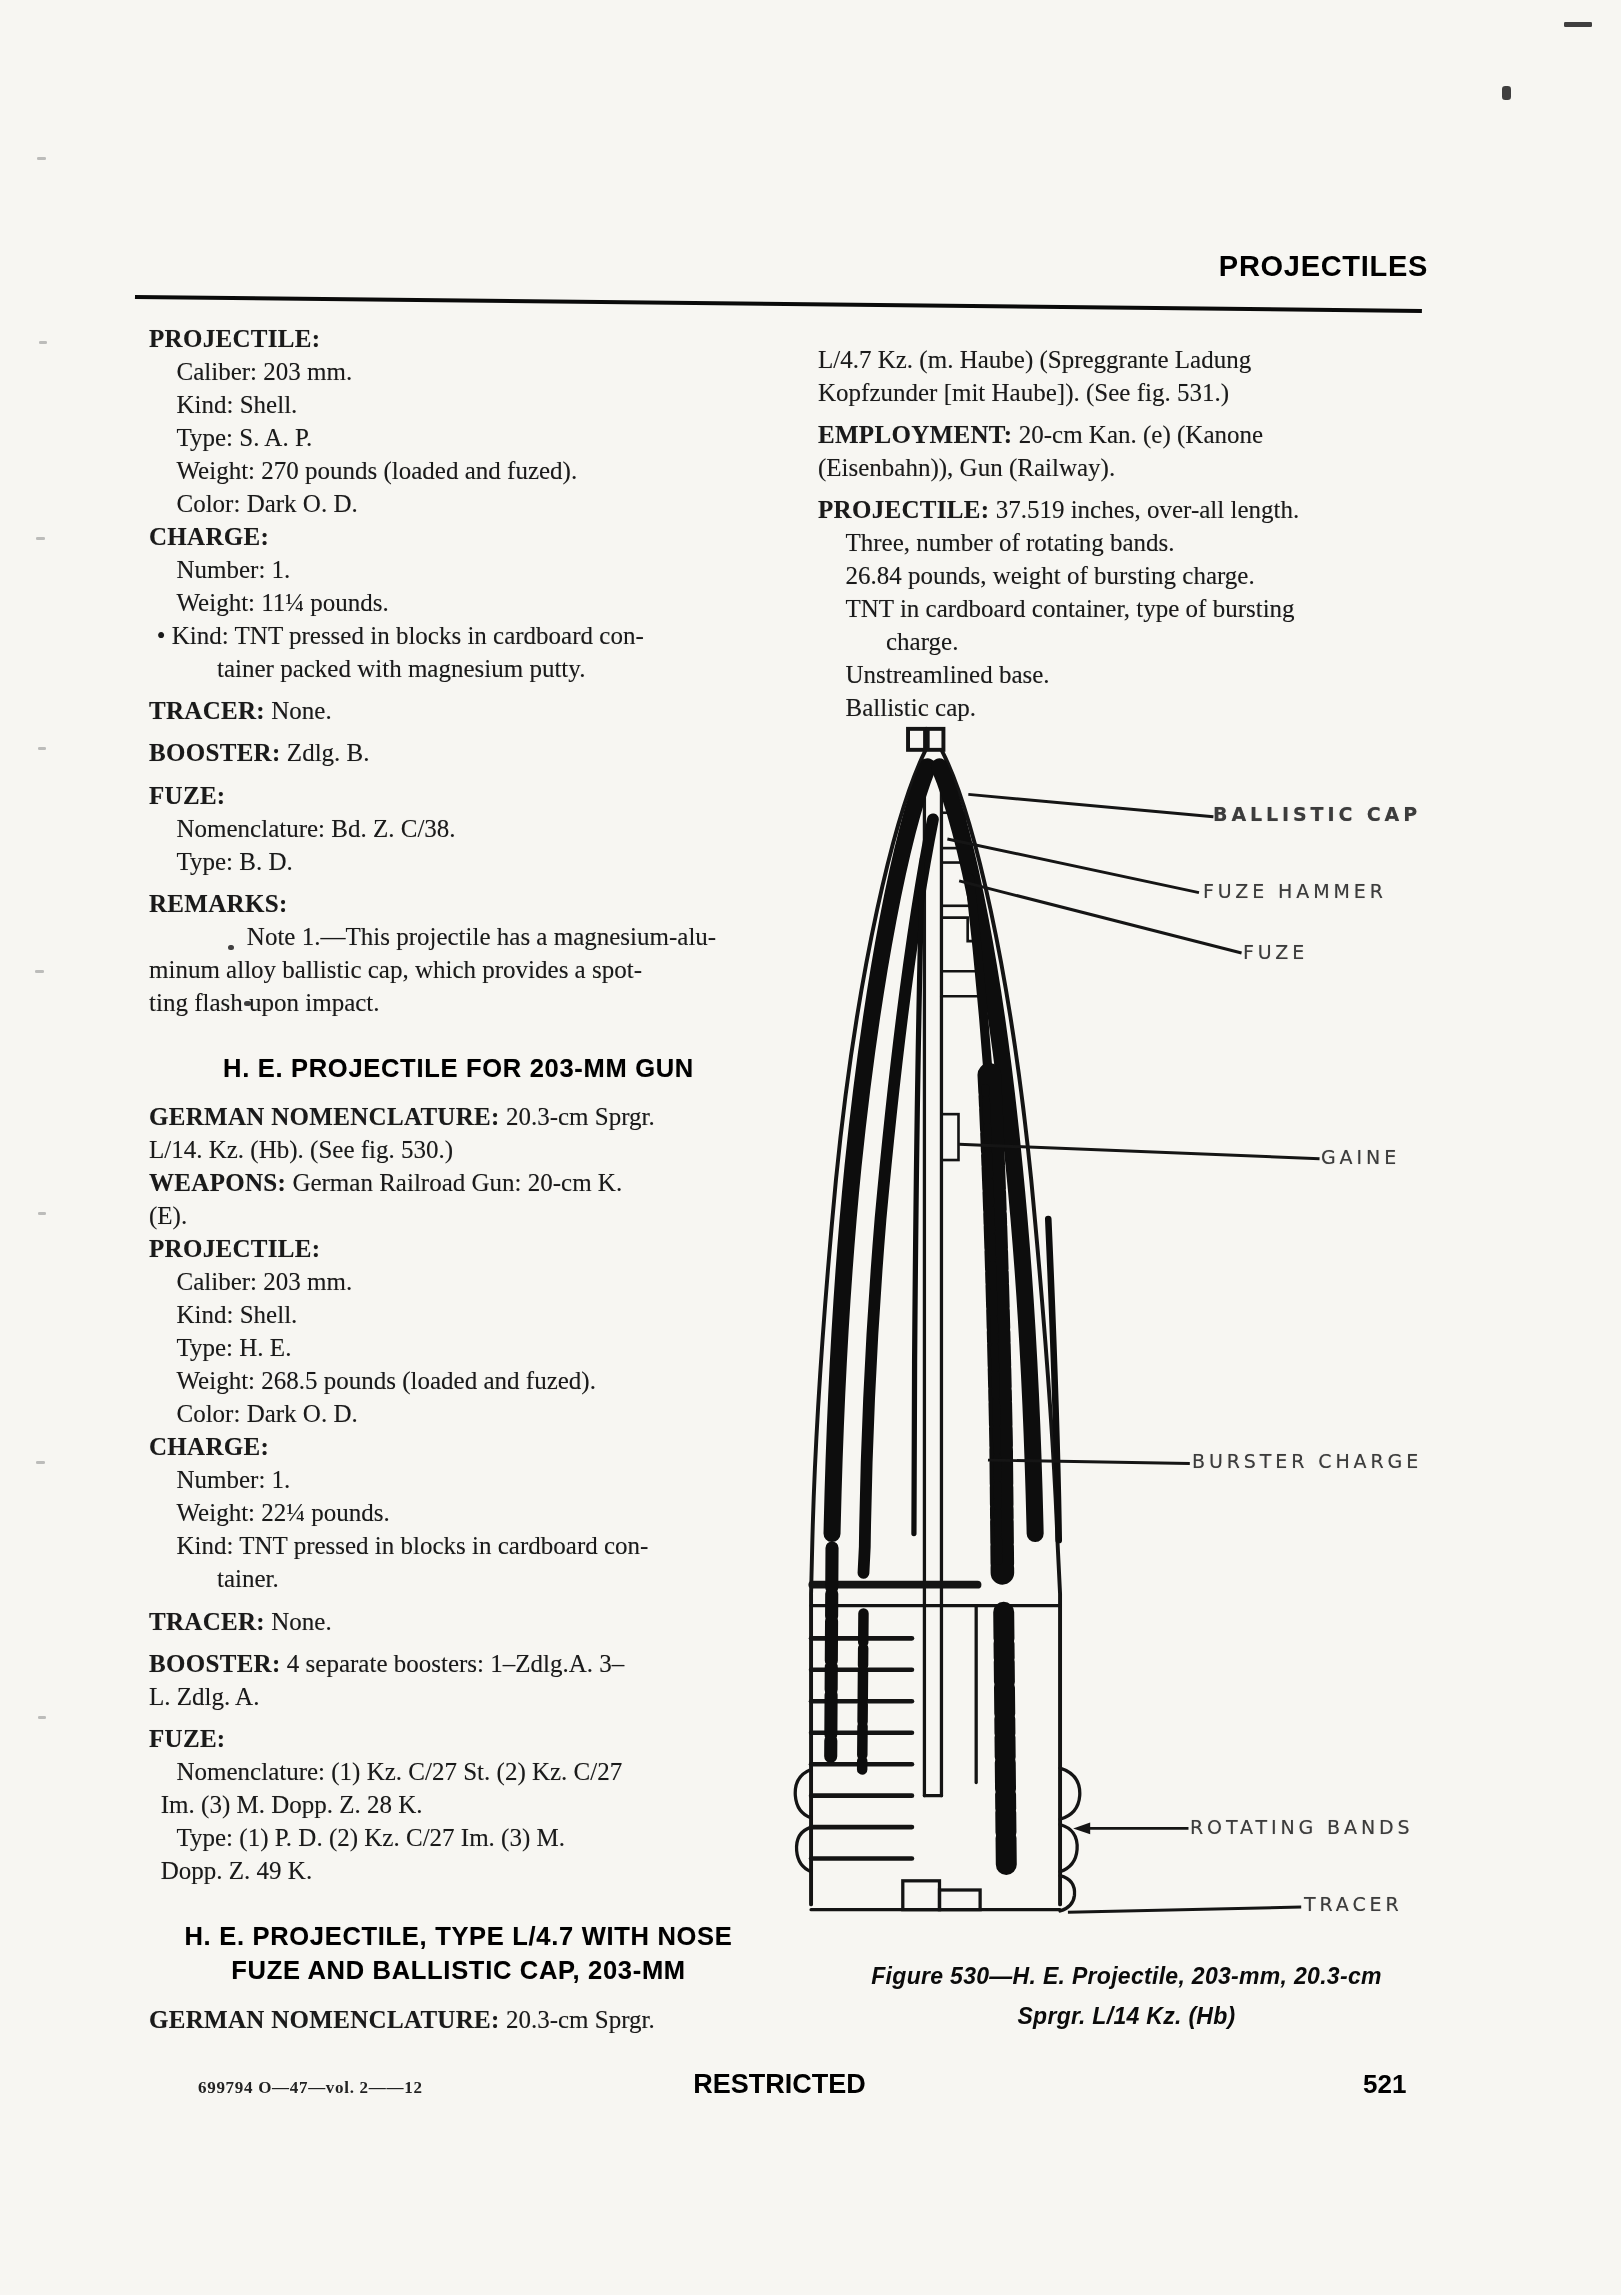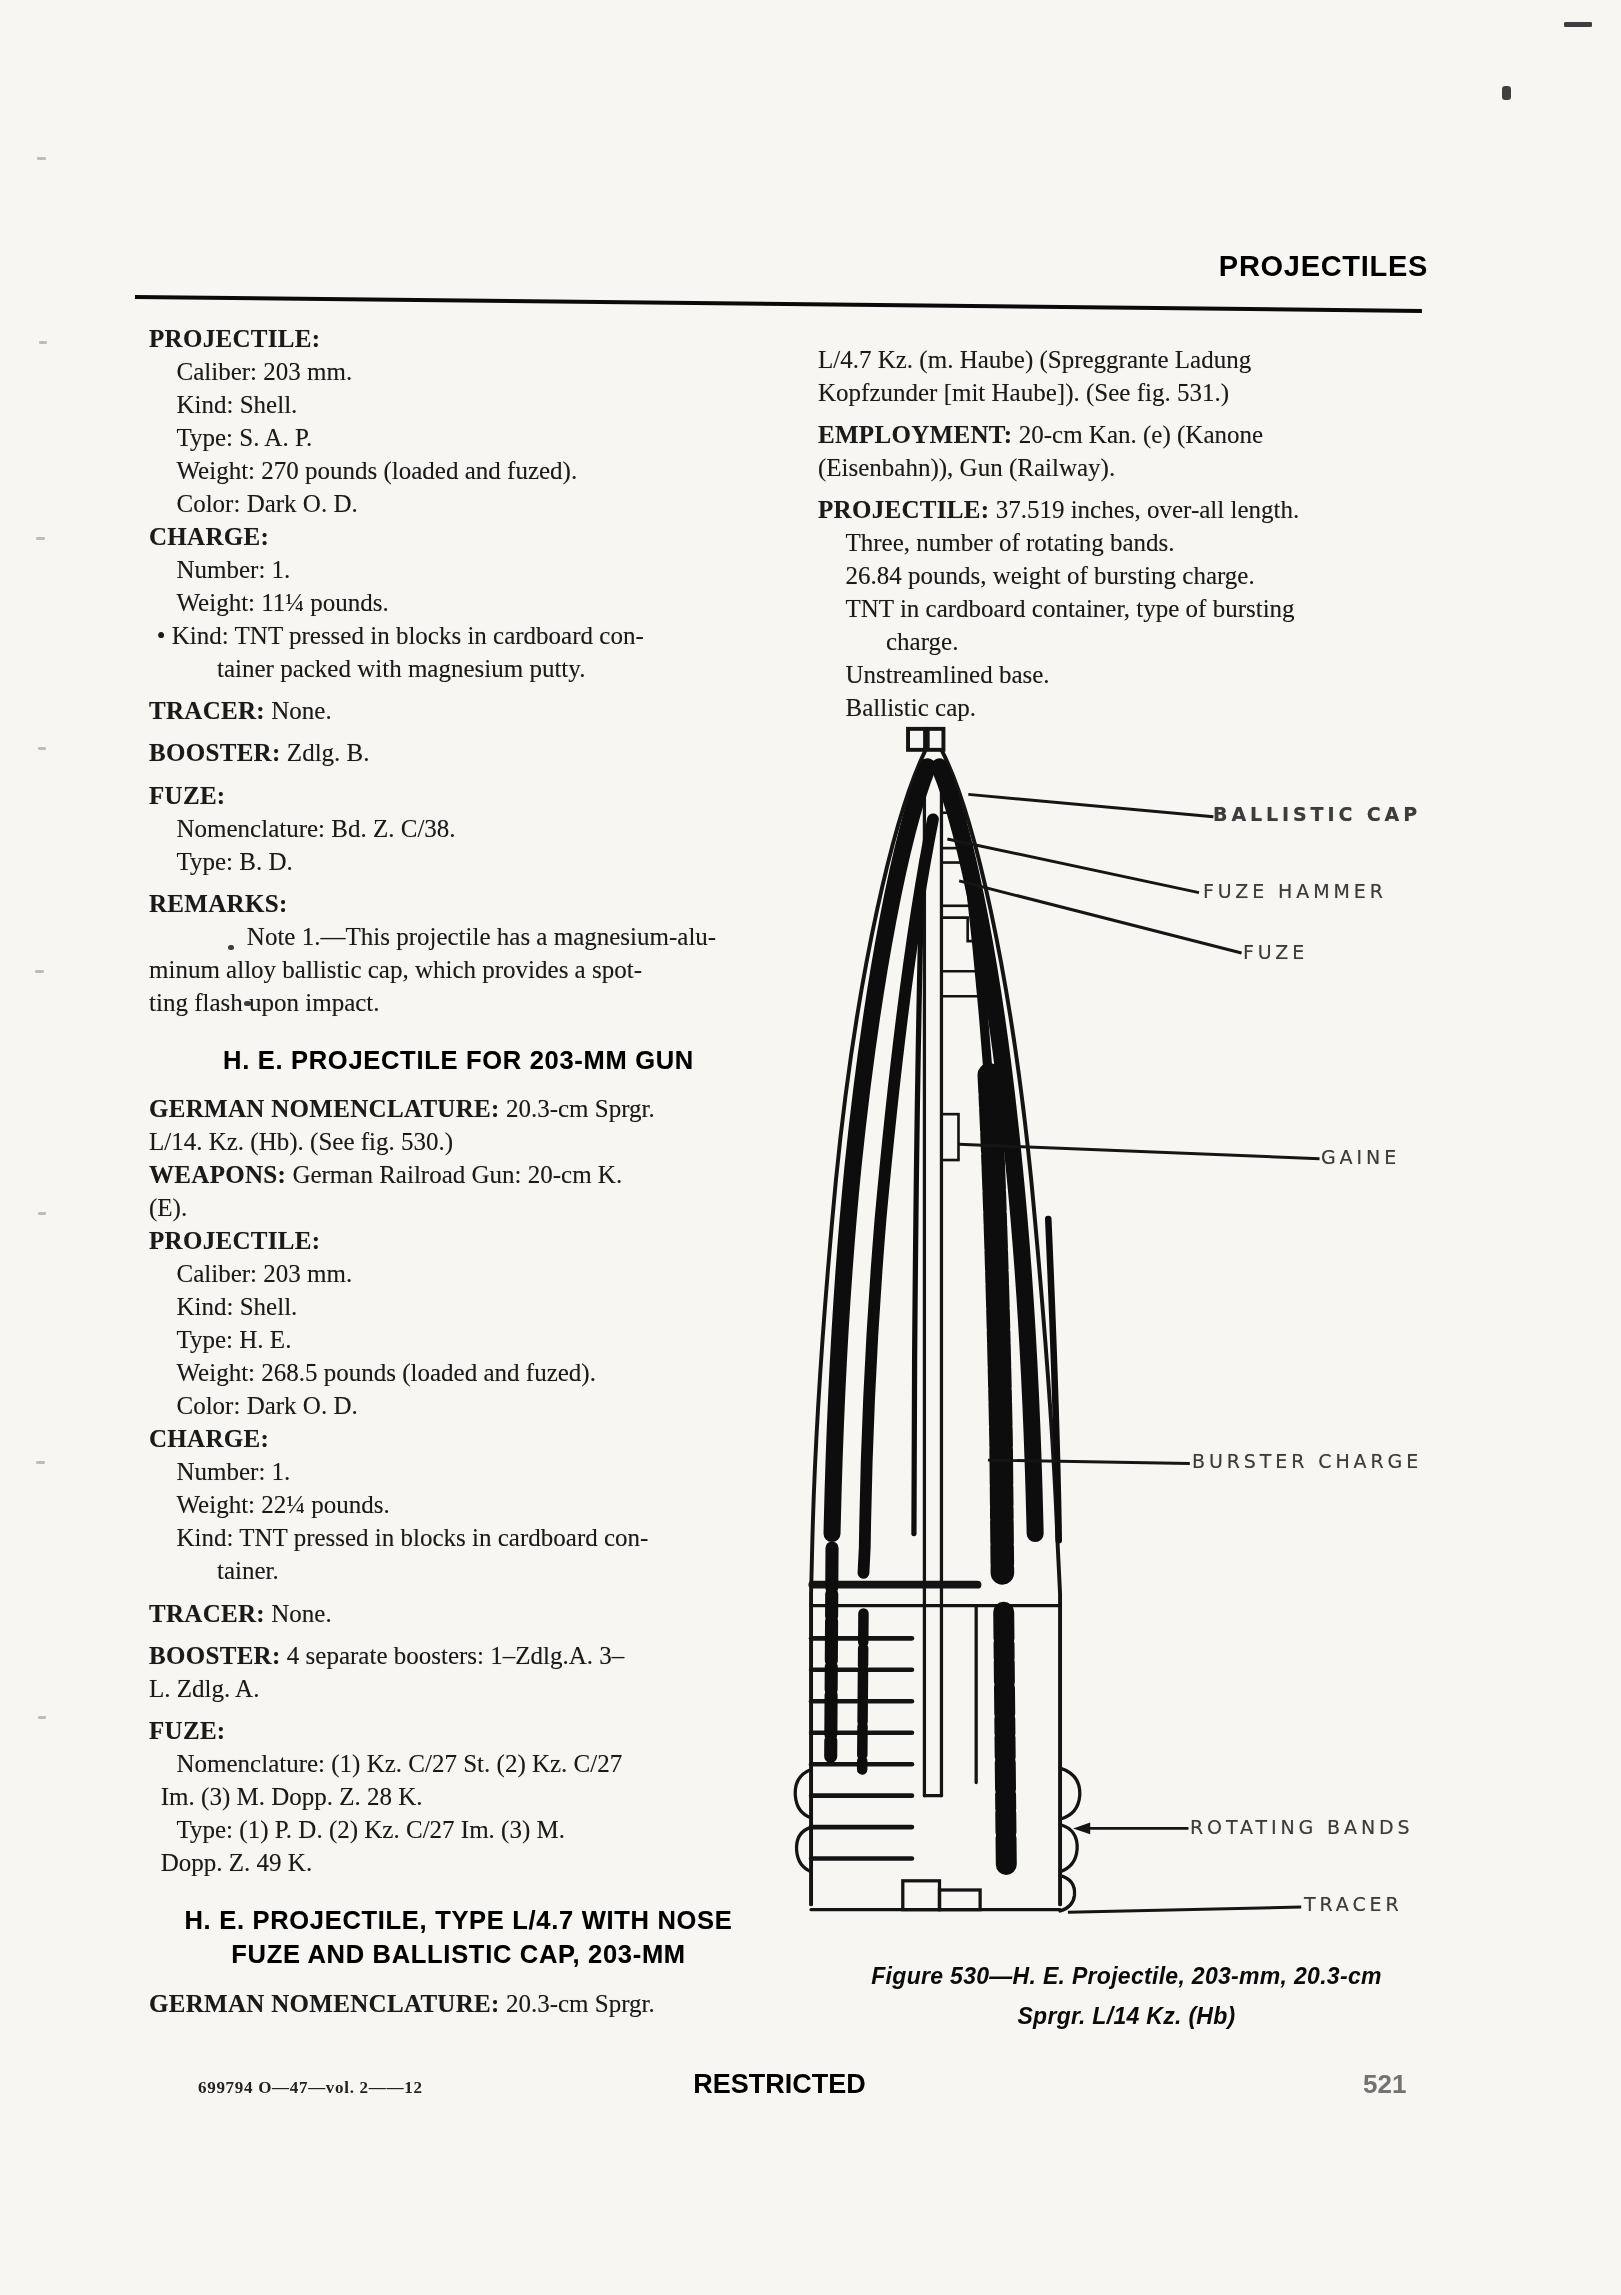--- a/index.html
+++ b/index.html
@@ -31,21 +31,21 @@
   .ln.s2{padding-left:68px;}
   .ln.n{padding-left:46px;text-align:center;}
   .ln.f2{padding-left:11.8px;}
   .ln.pull{text-indent:-19.7px;}
   .ln.c{
     text-align:center;font-family:"Liberation Sans", sans-serif;
     font-size:25.5px;line-height:34px;letter-spacing:0.3px;color:#000;
   }
   .ln.c .bb{letter-spacing:0.7px;}
   .ln.gt{margin-top:9.2px;}
-  .ln.gh{margin-top:24px;}
+  .ln.gh{margin-top:32px;}
   .ln.gh2{margin-top:15.7px;}
   
   .fig-svg{position:absolute;left:773px;top:721px;width:734px;height:1245px;}
   .fig-label{
     position:absolute;font-family:"DejaVu Sans", sans-serif;
     font-size:19px;letter-spacing:3.9px;color:#3c3c3c;white-space:nowrap;
     text-shadow:0 0 0.7px rgba(60,60,60,.5);
   }
   .fig-caption{
     position:absolute;left:812px;width:629px;text-align:center;
@@ -57,21 +57,21 @@
     position:absolute;left:198px;top:2078px;
     font-family:"Liberation Serif", serif;font-weight:bold;font-size:17px;color:#222;
     letter-spacing:0.7px;
   }
   .foot-restricted{
     position:absolute;left:691px;top:2069px;width:177px;text-align:center;
     font-family:"Liberation Sans", sans-serif;font-weight:bold;font-size:27px;color:#000;
   }
   .foot-page{
     position:absolute;left:1363px;top:2069px;
-    font-family:"Liberation Sans", sans-serif;font-weight:bold;font-size:26px;color:#737373;
+    font-family:"Liberation Sans", sans-serif;font-weight:bold;font-size:26px;color:#000000;
   }
   
   .art{position:absolute;background:#8d8d8d;opacity:.55;border-radius:1.3px;}
   .art.dark{background:#2b2b2b;opacity:.9;}
 </style>
 </head>
 <body>
 
 <div class="page">
 

